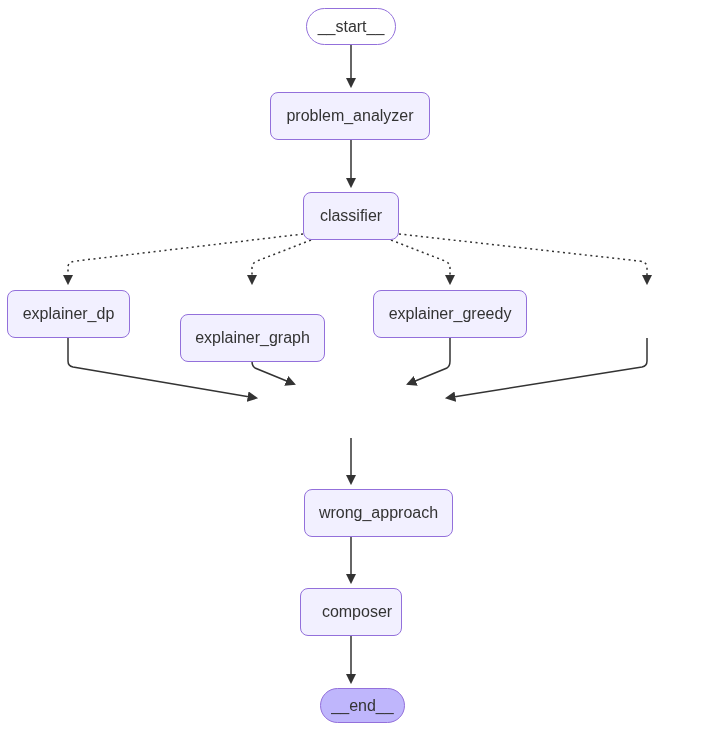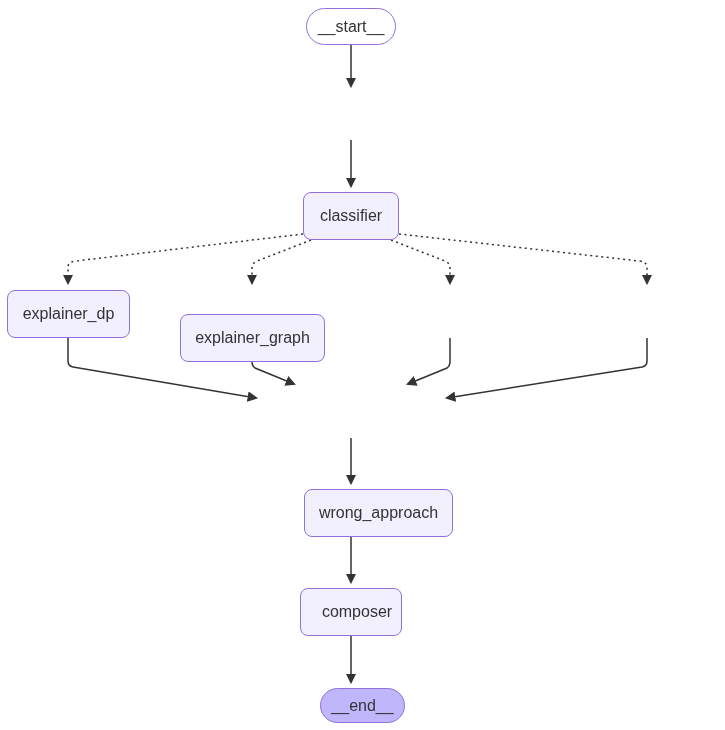--- a/index.html
+++ b/index.html
@@ -103,33 +103,39 @@
 
     <path class="edge" d="M351,537 L351,582" marker-end="url(#arrowhead)"></path>
 
     <path class="edge" d="M351,636 L351,682" marker-end="url(#arrowhead)"></path>
   </svg>
 
   <div class="node stadium-start n-start">
     <span>__start__</span>
   </div>
 
+  <div class="node n-problem-analyzer">
+    <span>problem_analyzer</span>
+  </div>
 
   <div class="node n-explainer-dp">
     <span>explainer_dp</span>
   </div>
 
   <div class="node n-classifier">
     <span>classifier</span>
   </div>
 
   <div class="node n-explainer-graph">
     <span>explainer_graph</span>
   </div>
 
+  <div class="node n-explainer-greedy">
+    <span>explainer_greedy</span>
+  </div>
 
 
 
   <div class="node n-wrong-approach">
     <span>wrong_approach</span>
   </div>
 
   <div class="node n-composer">
     <span>composer</span>
   </div>

